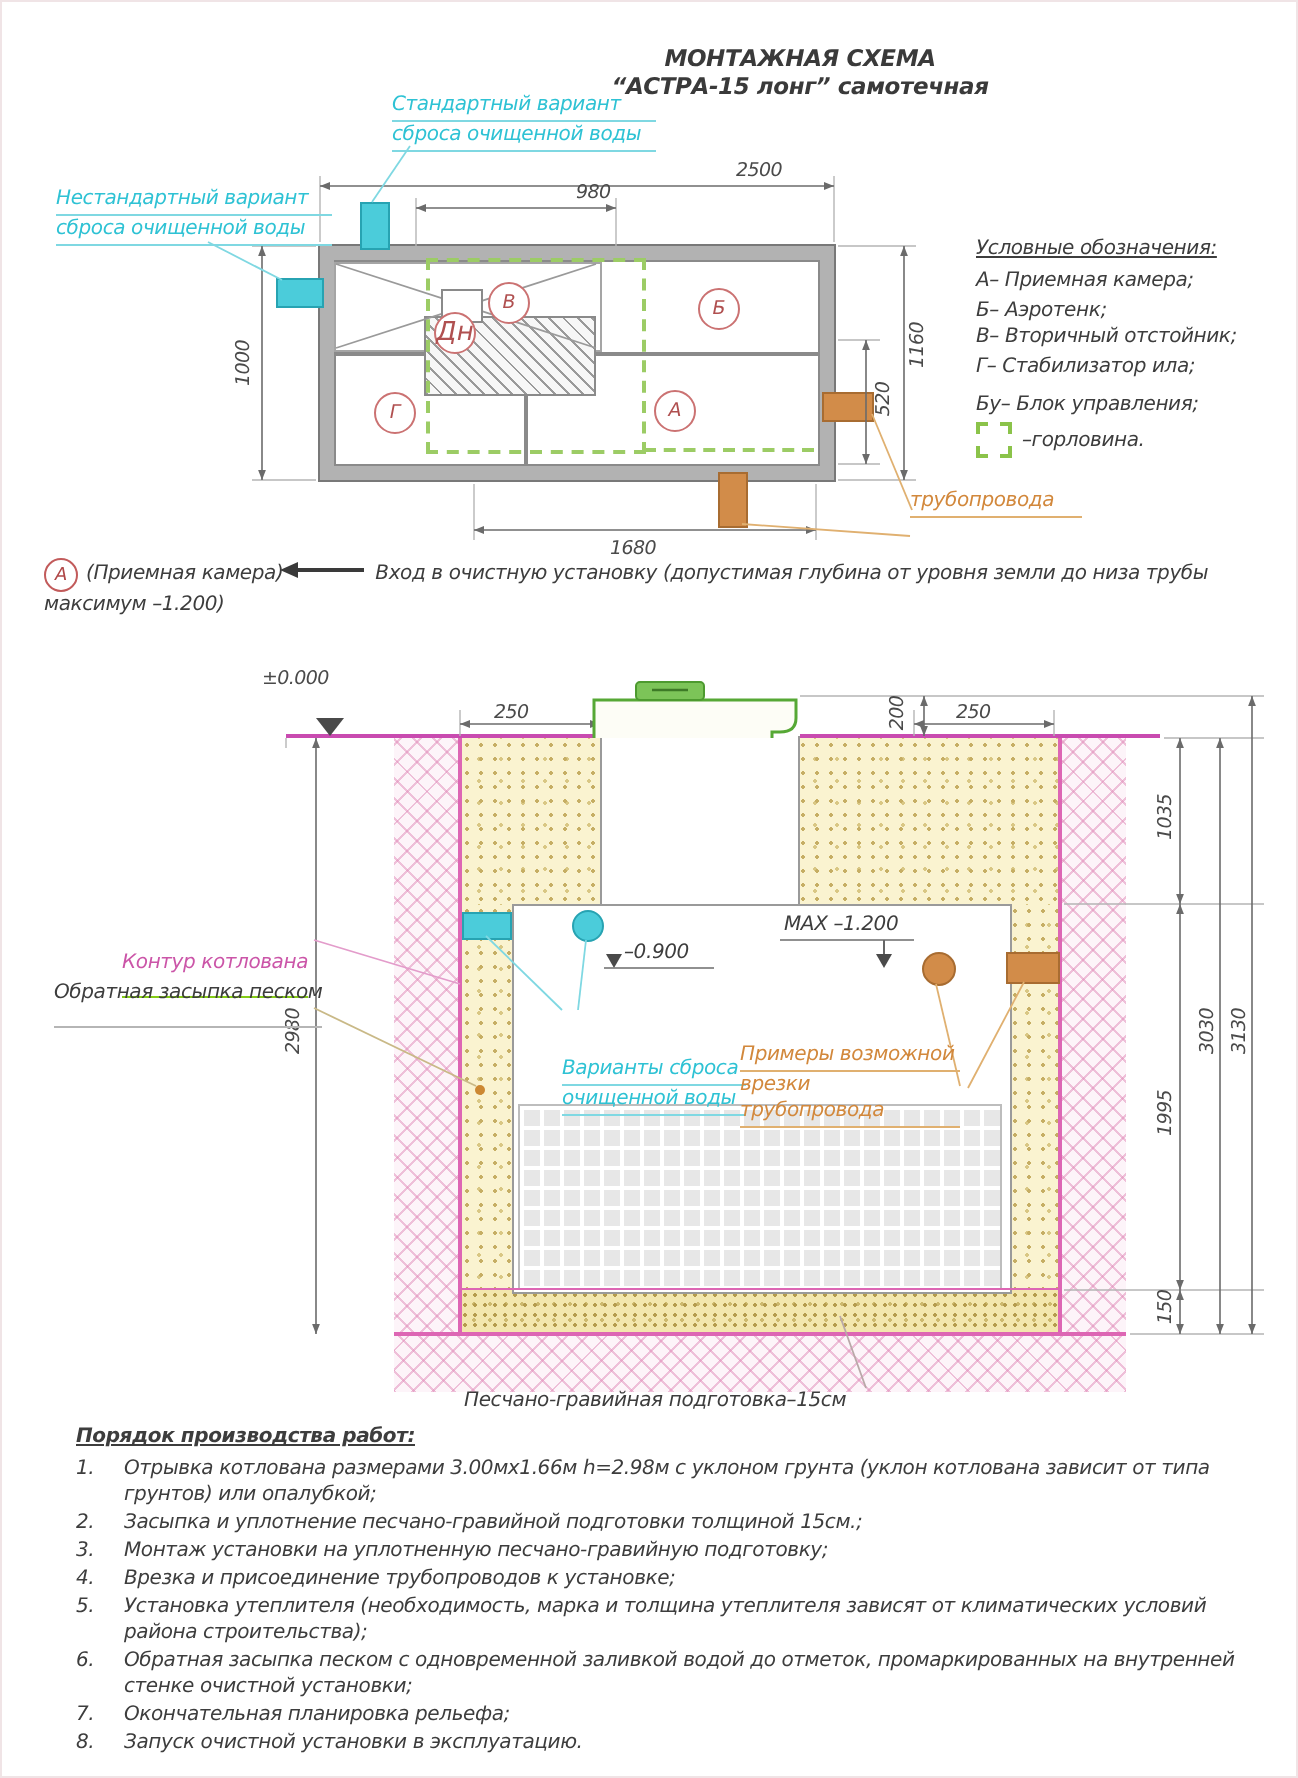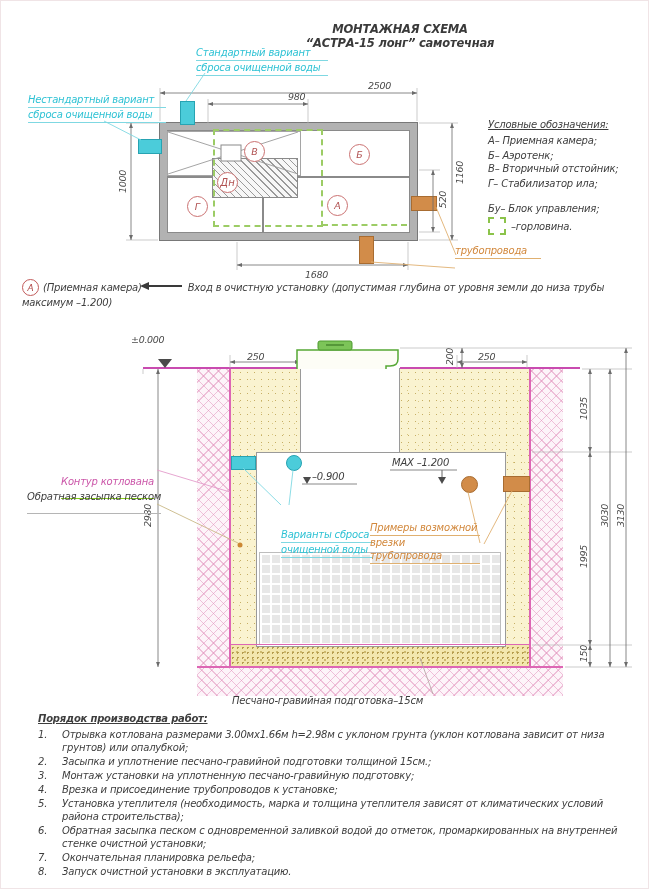--- a/index.html
+++ b/index.html
@@ -184,21 +184,21 @@
 
     <path d="M297,369 L297,350 L398,350 L398,359 Q398,366 390,366 L386,366 L386,369" fill="#fdfdf6" stroke="#56a835" stroke-width="1.5"></path>
     <rect x="318" y="341" width="34" height="9" rx="2" fill="#7cc458" stroke="#4d9a2f"></rect>
     <line x1="326" y1="345" x2="344" y2="345" stroke="#3d7a26" stroke-width="1.2"></line>
 
     <rect x="221" y="145" width="20" height="16" fill="#fff" stroke="#8a8a8a"></rect>
   </svg>
 
   <div class="abs ccirc" style="left:244px;top:141px;">В</div>
   <div class="abs ccirc" style="left:349px;top:144px;">Б</div>
-  <div class="abs ccirc" style="left:217px;top:172px;font-size:10px;">Дн</div>
+  <div class="abs ccirc" style="left:217px;top:156px;font-size:13px;">Дн</div>
   <div class="abs ccirc" style="left:187px;top:196px;">Г</div>
   <div class="abs ccirc" style="left:327px;top:195px;">А</div>
 
   <div class="abs t cyan ul-cyan" style="left:196px;top:46px;width:132px;">
     <span>Стандартный вариант</span>
     <span>сброса очищенной воды</span>
   </div>
   <div class="abs t cyan ul-cyan" style="left:28px;top:93px;width:138px;font-style:italic;">
     <span>Нестандартный вариант</span>
     <span>сброса очищенной воды</span>
@@ -209,21 +209,21 @@
   <div class="abs dim rot" style="left:104px;top:176px;">1000</div>
   <div class="abs dim rot" style="left:424px;top:194px;">520</div>
   <div class="abs dim rot" style="left:441px;top:167px;">1160</div>
   <div class="abs dim" style="left:305px;top:269px;">1680</div>
 
   <div class="abs" style="left:488px;top:118px;width:158px;">
     <div class="t" style="text-decoration:underline;margin-bottom:3px;">Условные обозначения:</div>
     <div class="t" style="margin-bottom:2px;">А– Приемная камера;</div>
     <div class="t" style="margin-bottom:0;">Б– Аэротенк;</div>
     <div class="t" style="margin-bottom:2px;">В– Вторичный отстойник;</div>
-    <div class="t" style="margin-bottom:12px;">Г– Стабилизатор ила;</div>
+    <div class="t" style="margin-bottom:6px;">Г– Стабилизатор ила;</div>
     <div class="t" style="margin-bottom:2px;">Бу– Блок управления;</div>
     <div style="display:flex;align-items:center;margin-top:2px;">
       <span style="width:14px;height:14px;border:2px dashed #8bc34a;display:inline-block;margin-right:5px;"></span>
       <span class="t">–горловина.</span>
     </div>
   </div>
 
   <div class="abs t orange ul-orange" style="left:455px;top:244px;width:158px;">
     <span style="width:86px;">трубопровода</span>
   </div>
@@ -254,21 +254,21 @@
   <div class="abs t orange ul-orange" style="left:370px;top:521px;width:110px;">
     <span>Примеры возможной</span>
     <span>врезки трубопровода</span>
   </div>
   <div class="abs t" style="left:232px;top:694px;">Песчано-гравийная подготовка–15см</div>
 
   <div class="abs" style="left:38px;top:712px;width:592px;">
     <div class="t" style="font-weight:bold;text-decoration:underline;margin-bottom:3px;">Порядок производства работ:</div>
     <div class="wl-row">
         <span class="t wl-num">1.</span>
-        <span class="t wl-text">Отрывка котлована размерами 3.00мх1.66м h=2.98м с уклоном грунта (уклон котлована зависит от низа грунтов) или опалубкой;</span>
+        <span class="t wl-text">Отрывка котлована размерами 3.00мх1.66м h=2.98м с уклоном грунта (уклон котлована зависит от типа грунтов) или опалубкой;</span>
       </div>
     <div class="wl-row">
         <span class="t wl-num">2.</span>
         <span class="t wl-text">Засыпка и уплотнение песчано-гравийной подготовки толщиной 15см.;</span>
       </div>
     <div class="wl-row">
         <span class="t wl-num">3.</span>
         <span class="t wl-text">Монтаж установки на уплотненную песчано-гравийную подготовку;</span>
       </div>
     <div class="wl-row">

